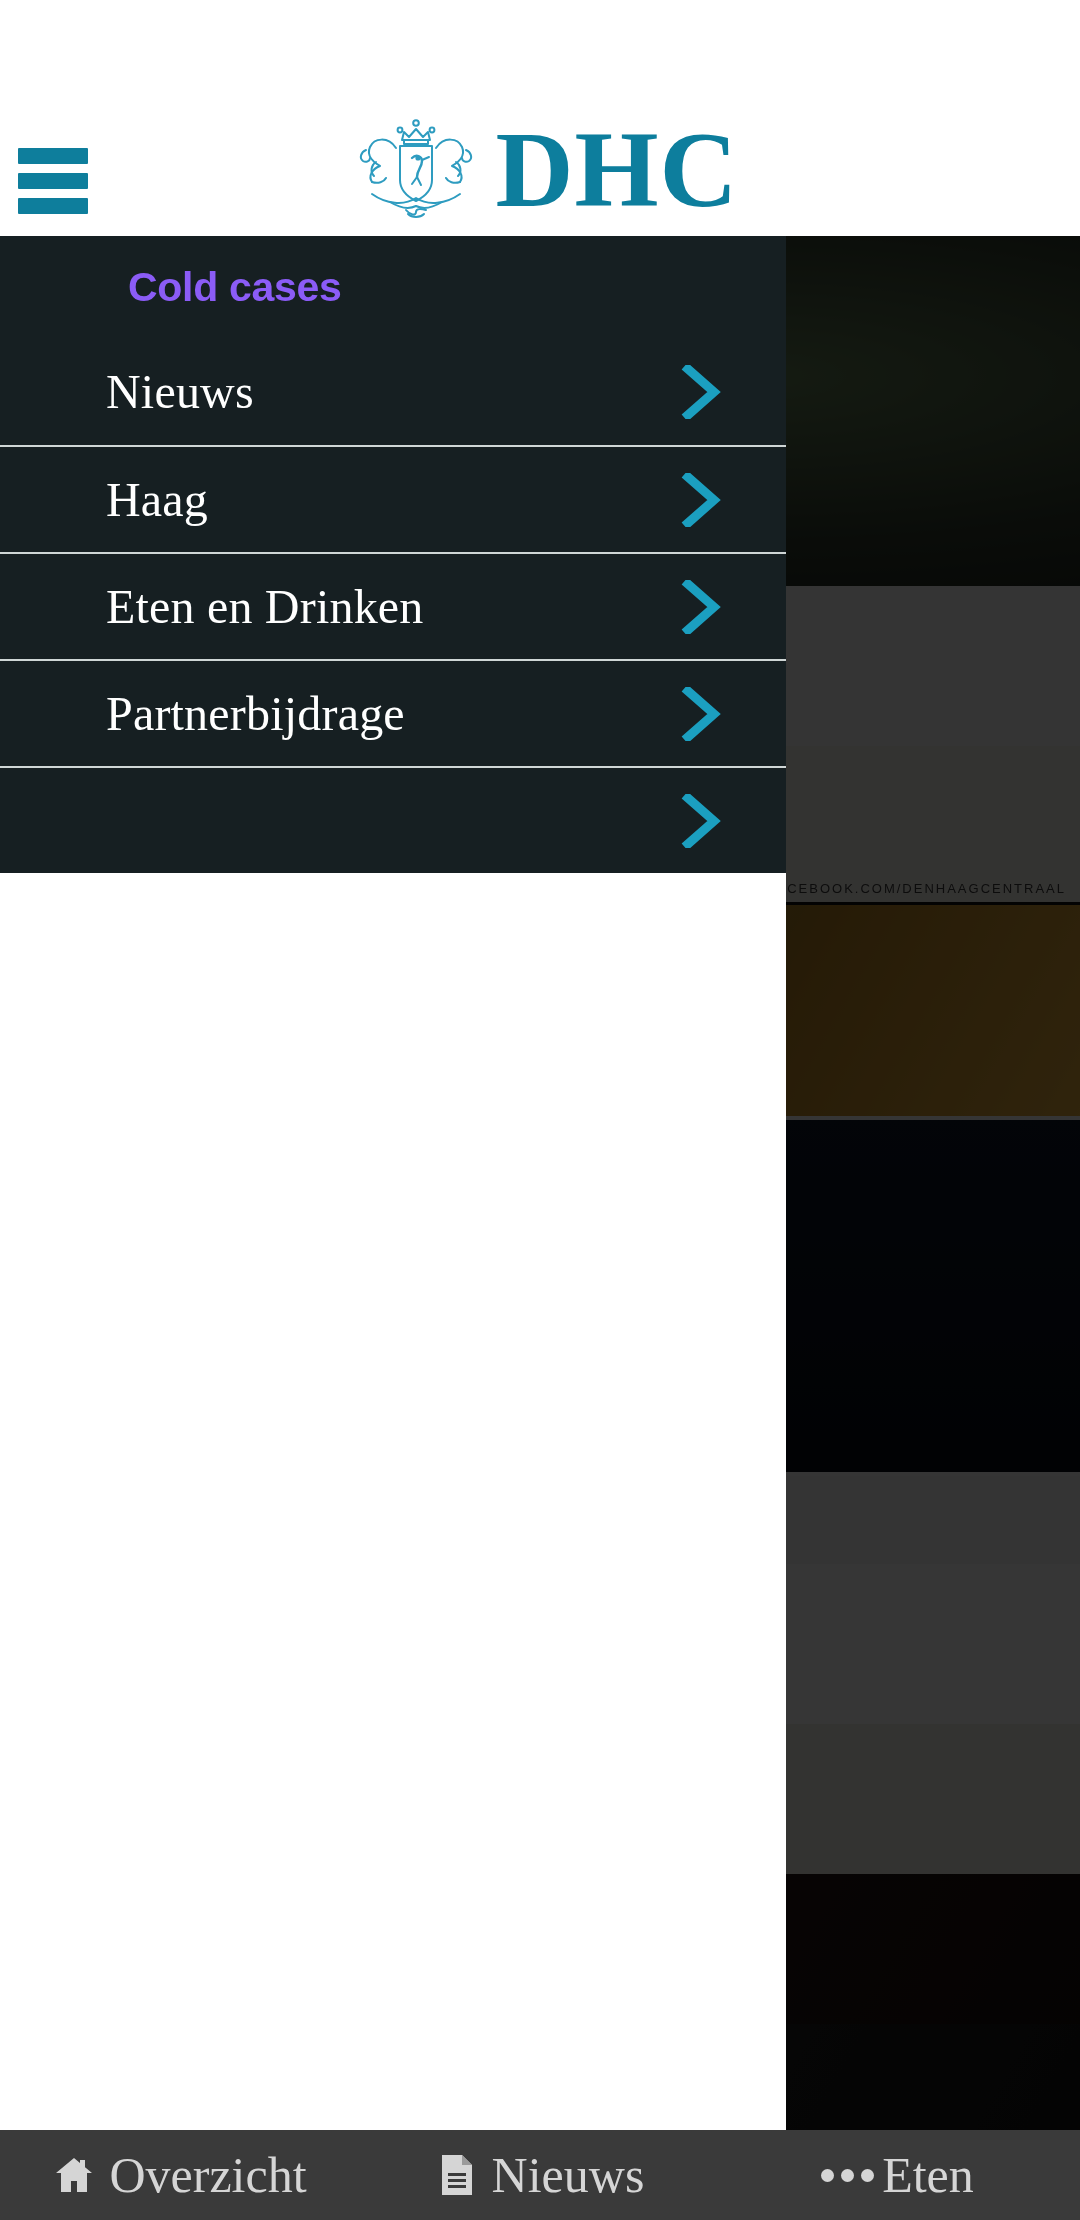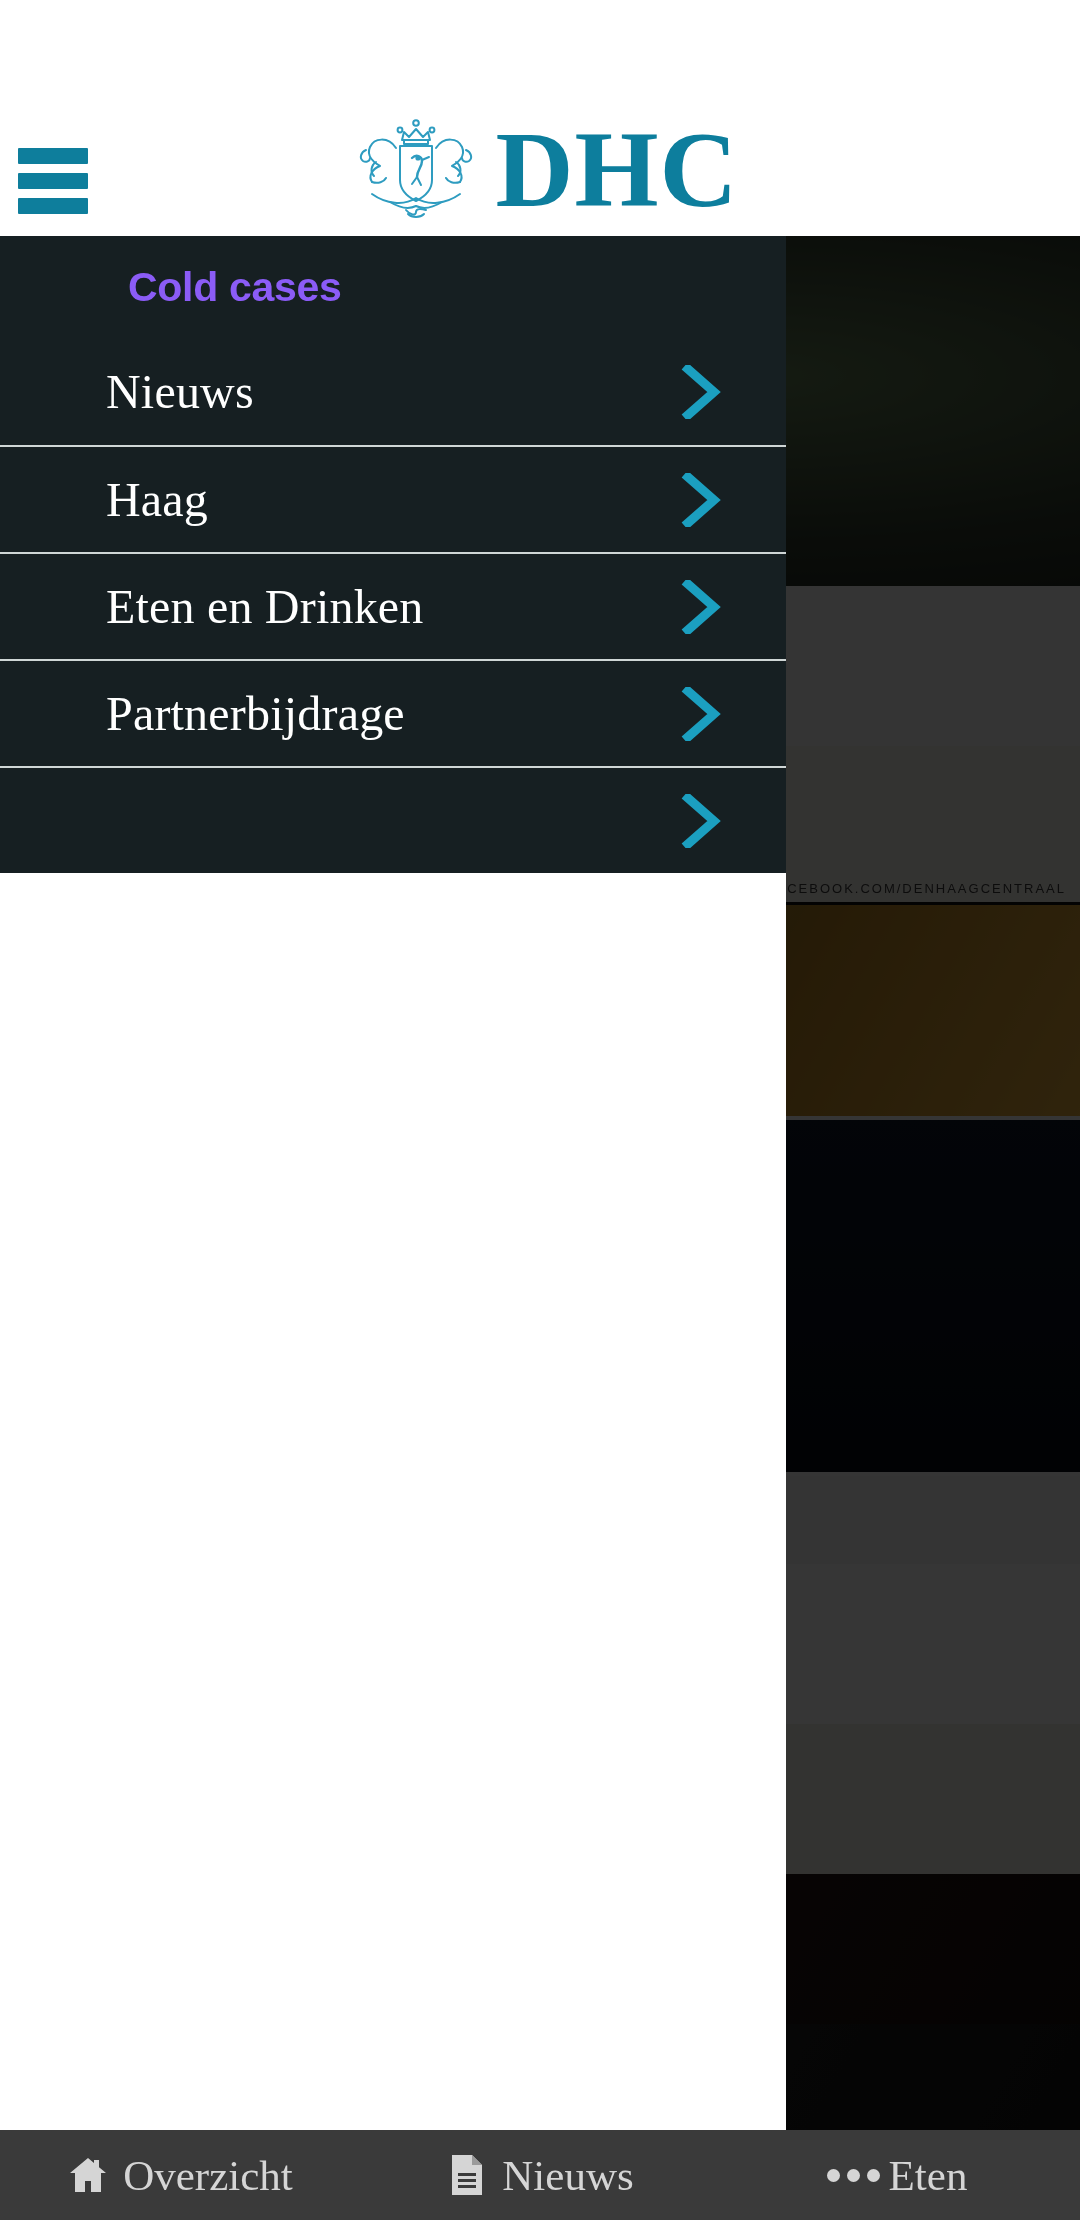--- a/index.html
+++ b/index.html
@@ -406,21 +406,21 @@
     cursor:pointer;
     height:100%;
   }
   .nav-icon {
     width:42px; height:46px;
     display:flex; align-items:center; justify-content:center;
     flex:none;
   }
   .nav-label {
     font-family:"Liberation Serif", serif;
-    font-size:43px;
+    font-size:50px;
     color:#d5d5d5;
     line-height:1;
     white-space:nowrap;
   }
   .dots { display:flex; gap:7px; align-items:center; }
   .dots i { width:13px; height:13px; border-radius:50%; background:#d5d5d5; display:block; }
 </style>
 </head>
 <body>
 

